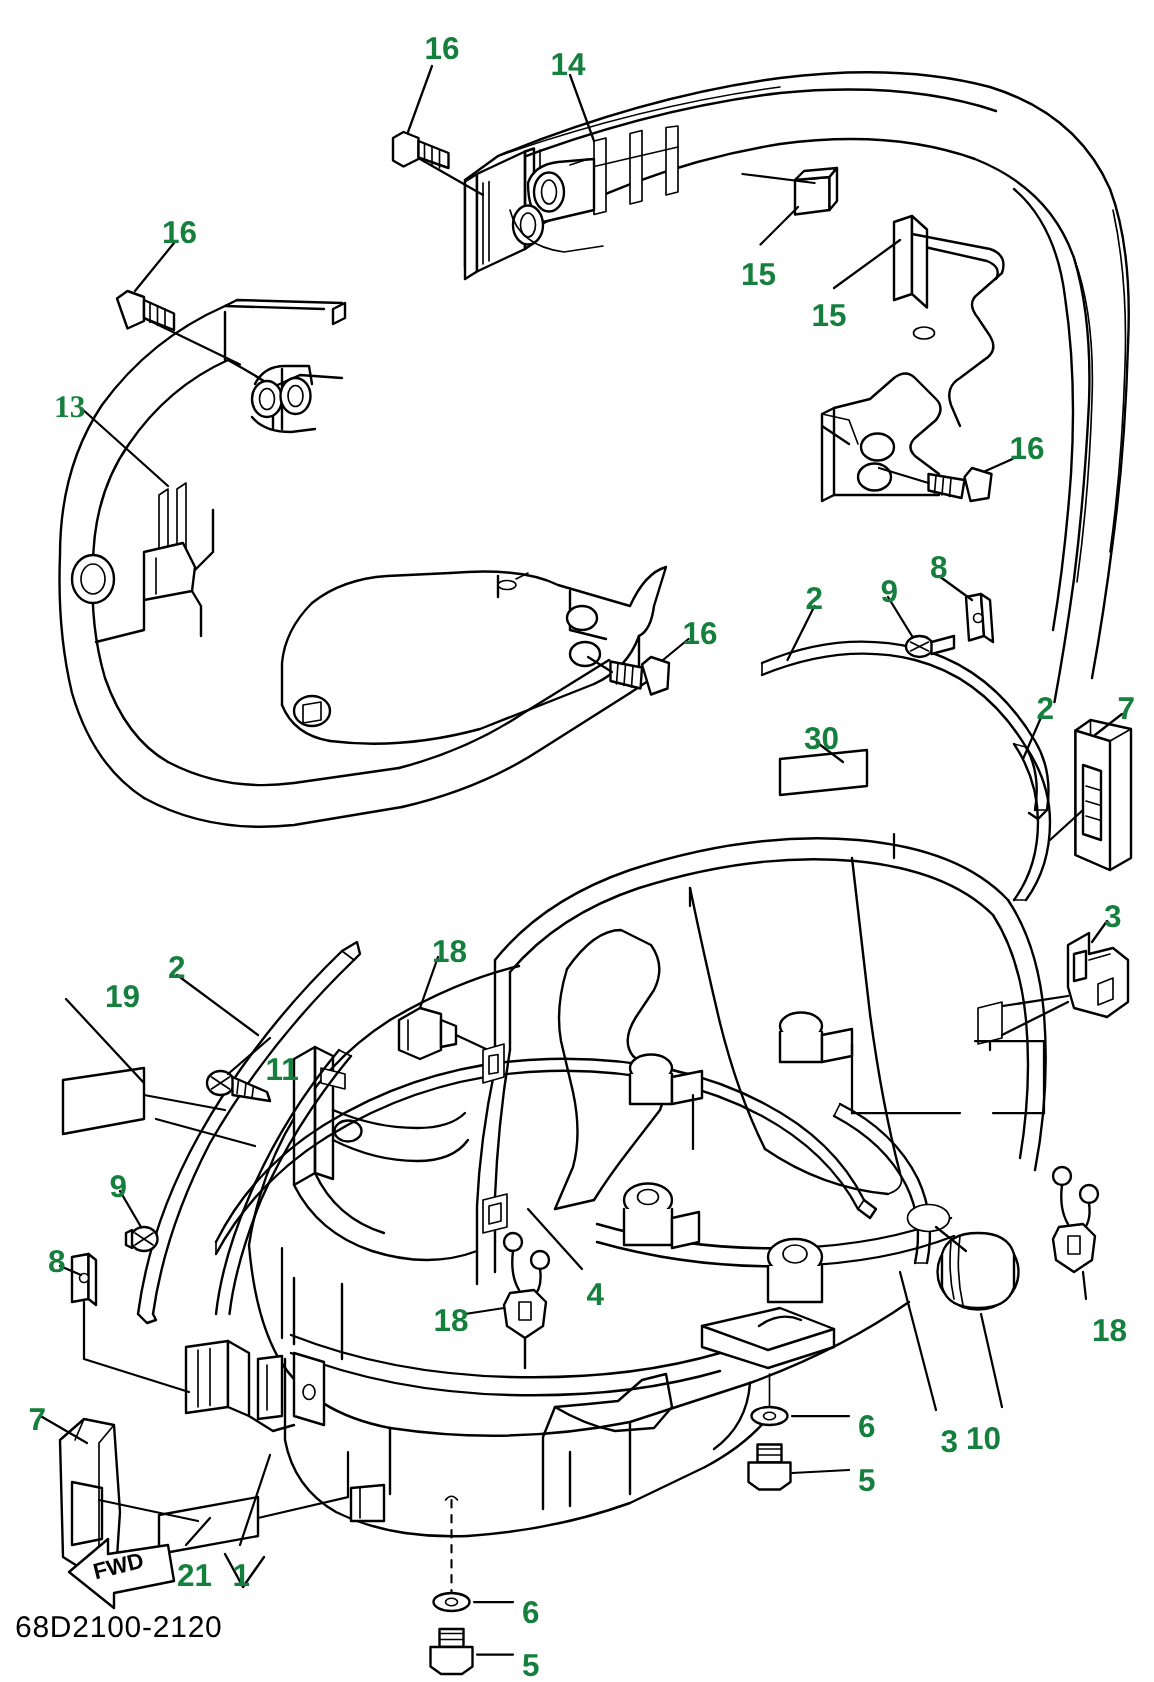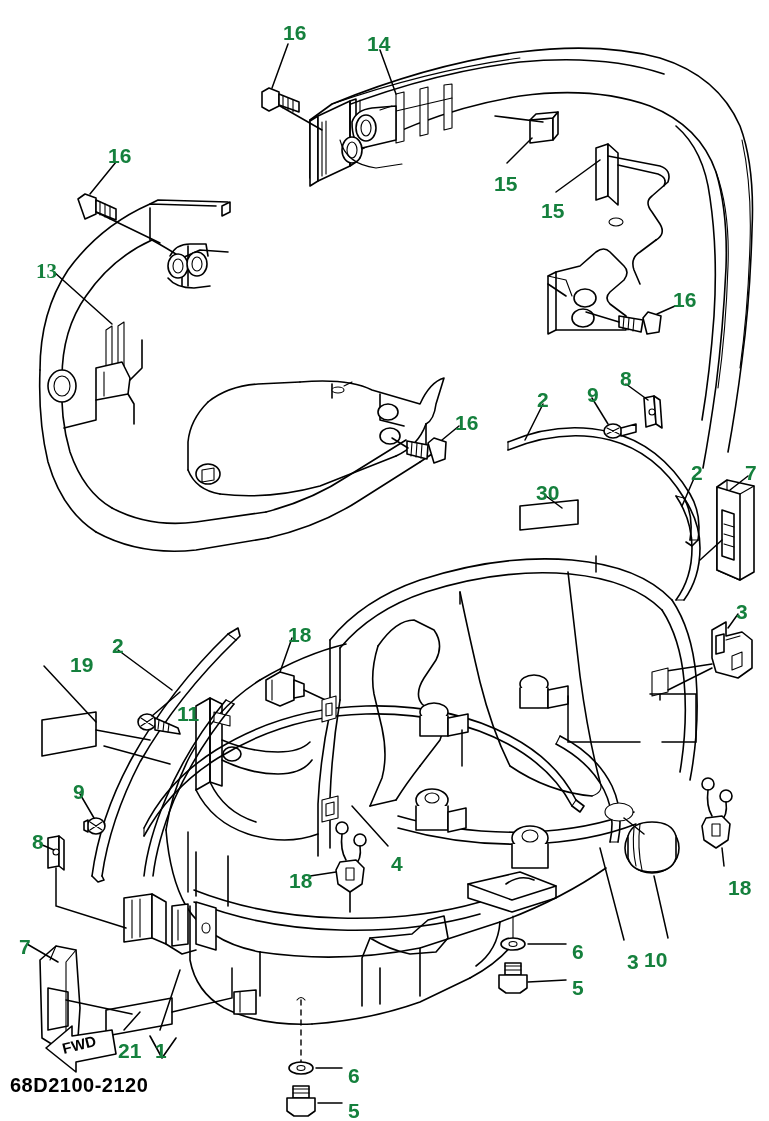--- a/index.html
+++ b/index.html
@@ -23,21 +23,21 @@
     letter-spacing:0px;
     line-height:1;
     white-space:nowrap;
     user-select:none;
   }
   .figcode{
     position:absolute;
     left:10px;top:1074px;
     font-family:"Liberation Sans", sans-serif;
     font-size:20px;
-    font-weight:700;
+    font-weight:400;
     color:#000;
     letter-spacing:0.5px;
     white-space:nowrap;
   }
   .fwdtxt{
     position:absolute;
     font-family:"Liberation Sans", sans-serif;
     font-weight:700;
     font-size:15px;
     color:#000;

